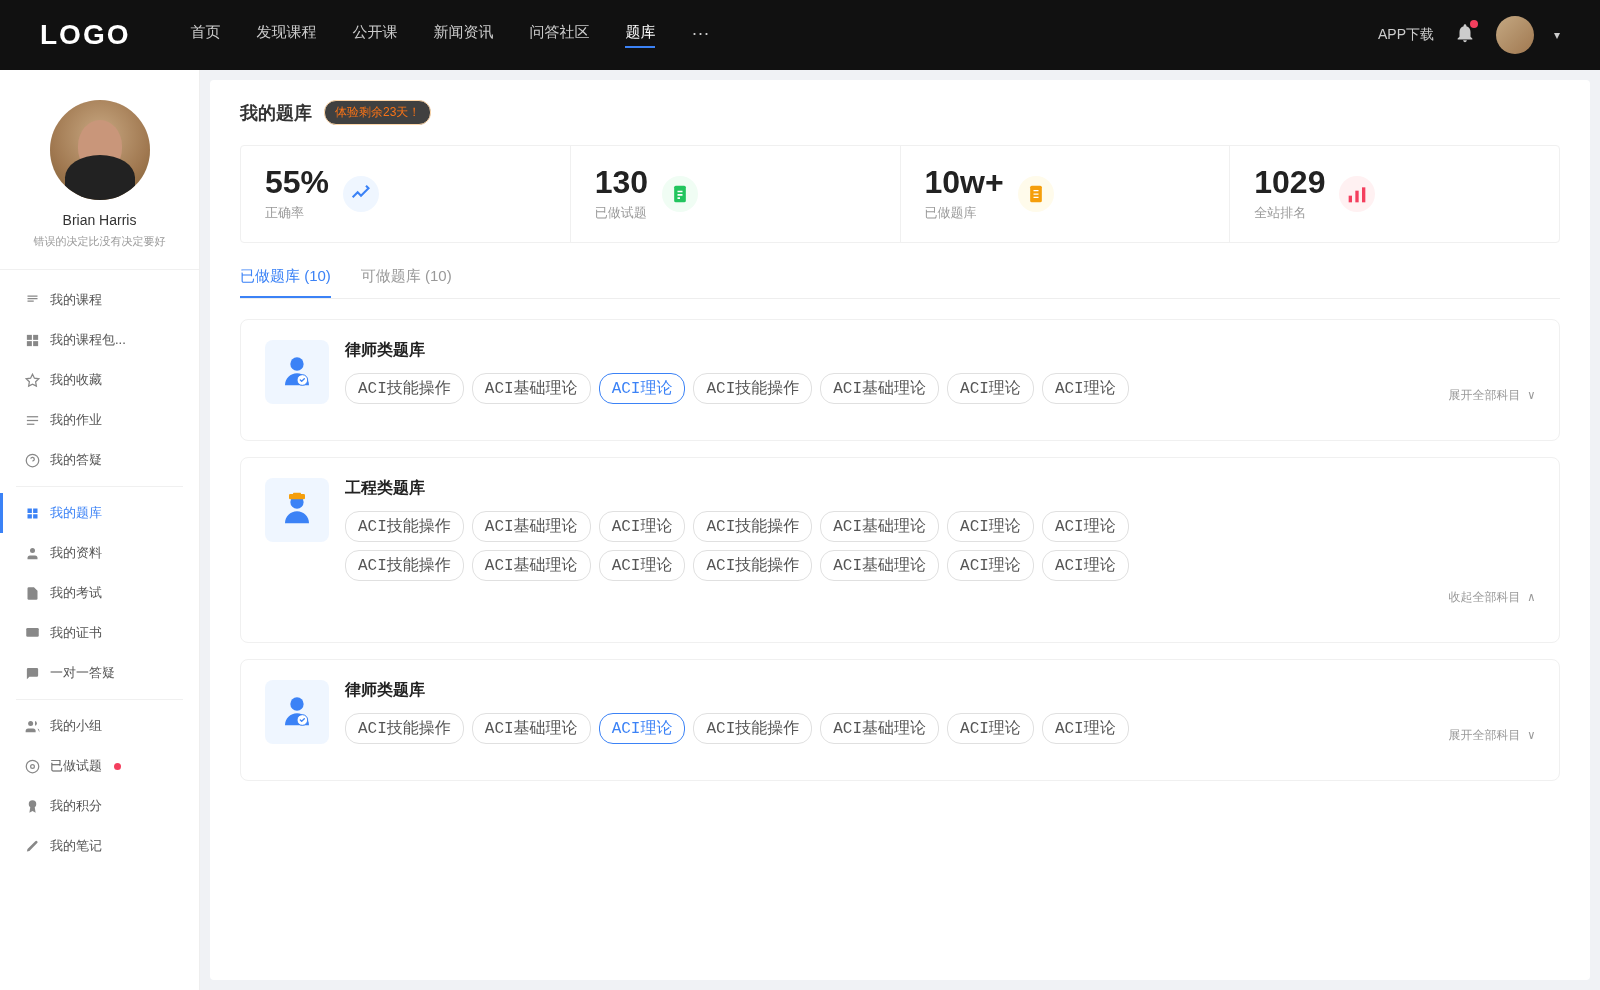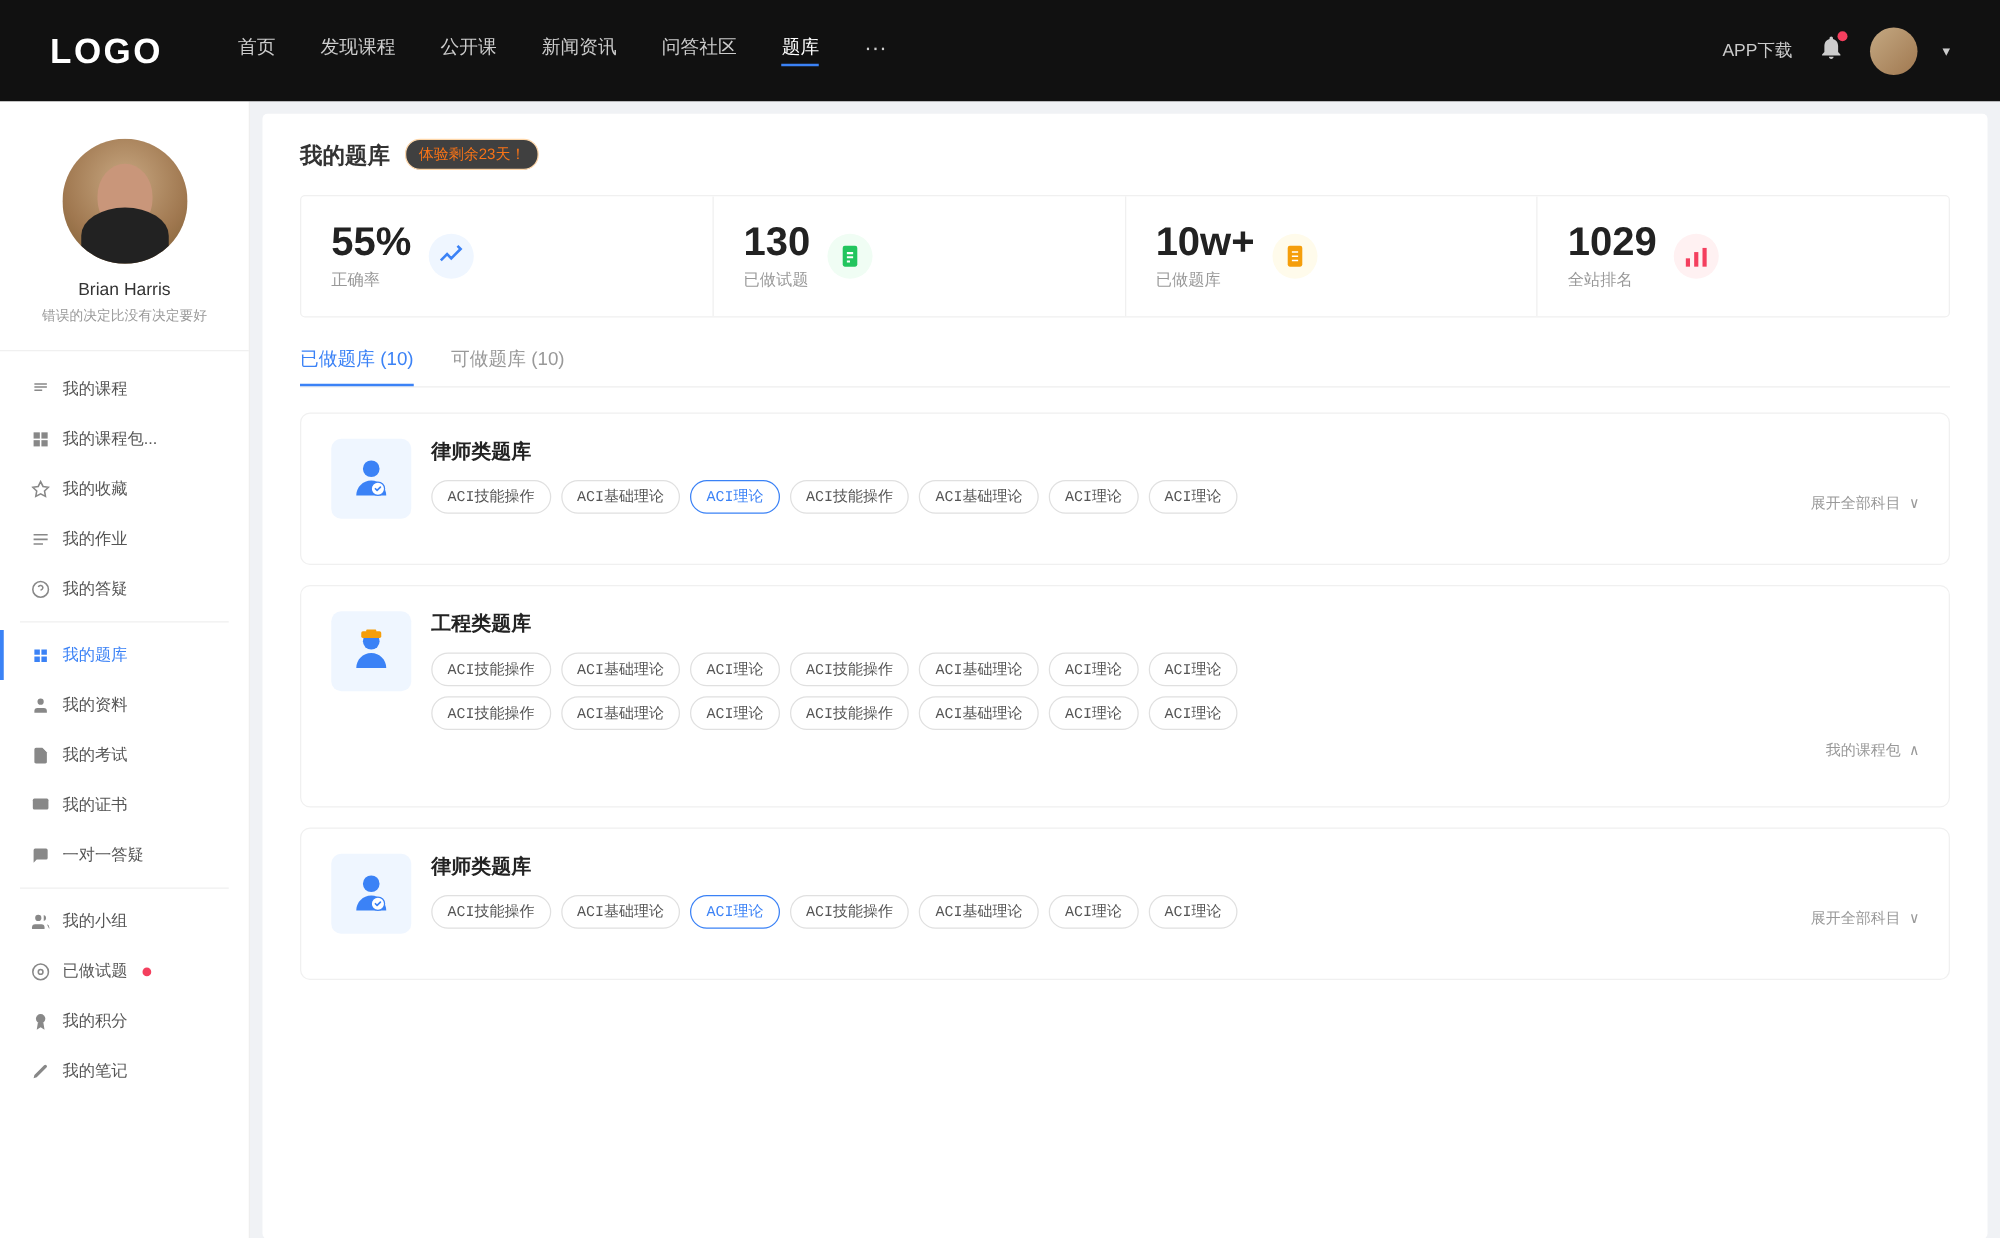--- a/index.html
+++ b/index.html
@@ -1,21 +1,21 @@
 <!DOCTYPE html>
 <html><head>
   <meta charset="utf-8">
   <style>
     * { box-sizing: border-box; margin: 0; padding: 0; }
     body { font-family: -apple-system, BlinkMacSystemFont, "PingFang SC", "Microsoft YaHei", sans-serif; background: #f0f2f5; min-height: 990px; }
 
     
     .top-nav {
       background: #111;
-      height: 81px;
+      height: 70px;
       display: flex;
       align-items: center;
       padding: 0 40px;
       position: relative;
     }
     .nav-logo {
       color: #fff;
       font-size: 28px;
       font-weight: bold;
       letter-spacing: 2px;
@@ -304,21 +304,21 @@
       font-weight: 600;
       color: #222;
     }
     .tags-row {
       display: flex;
       flex-wrap: wrap;
       gap: 8px;
       align-items: center;
     }
     .tag {
-      font-size: 12px;
+      font-size: 16px;
       padding: 4px 12px;
       border-radius: 14px;
       border: 1px solid #e0e0e0;
       color: #555;
       cursor: pointer;
       background: #fff;
     }
     .tag.selected {
       border-color: #3b82f6;
       color: #3b82f6;
@@ -653,21 +653,21 @@
           </div>
           <div class="tags-row" style="margin-top:8px">
             <span class="tag">ACI技能操作</span>
             <span class="tag">ACI基础理论</span>
             <span class="tag">ACI理论</span>
             <span class="tag">ACI技能操作</span>
             <span class="tag">ACI基础理论</span>
             <span class="tag">ACI理论</span>
             <span class="tag">ACI理论</span>
           </div>
-          <div class="collapse-link">我的课程包 ∧</div>
+          <div class="collapse-link">收起全部科目 ∧</div>
         </div>
       </div>
     </div>
 
     <div class="qbank-card">
       <div class="qbank-header">
         <div class="qbank-icon">
           <svg class="person-icon" viewBox="0 0 60 60" fill="none">
             <circle cx="30" cy="18" r="10" fill="#3b82f6"></circle>
             <path d="M12 50c0-10 8-18 18-18s18 8 18 18" fill="#3b82f6"></path>

